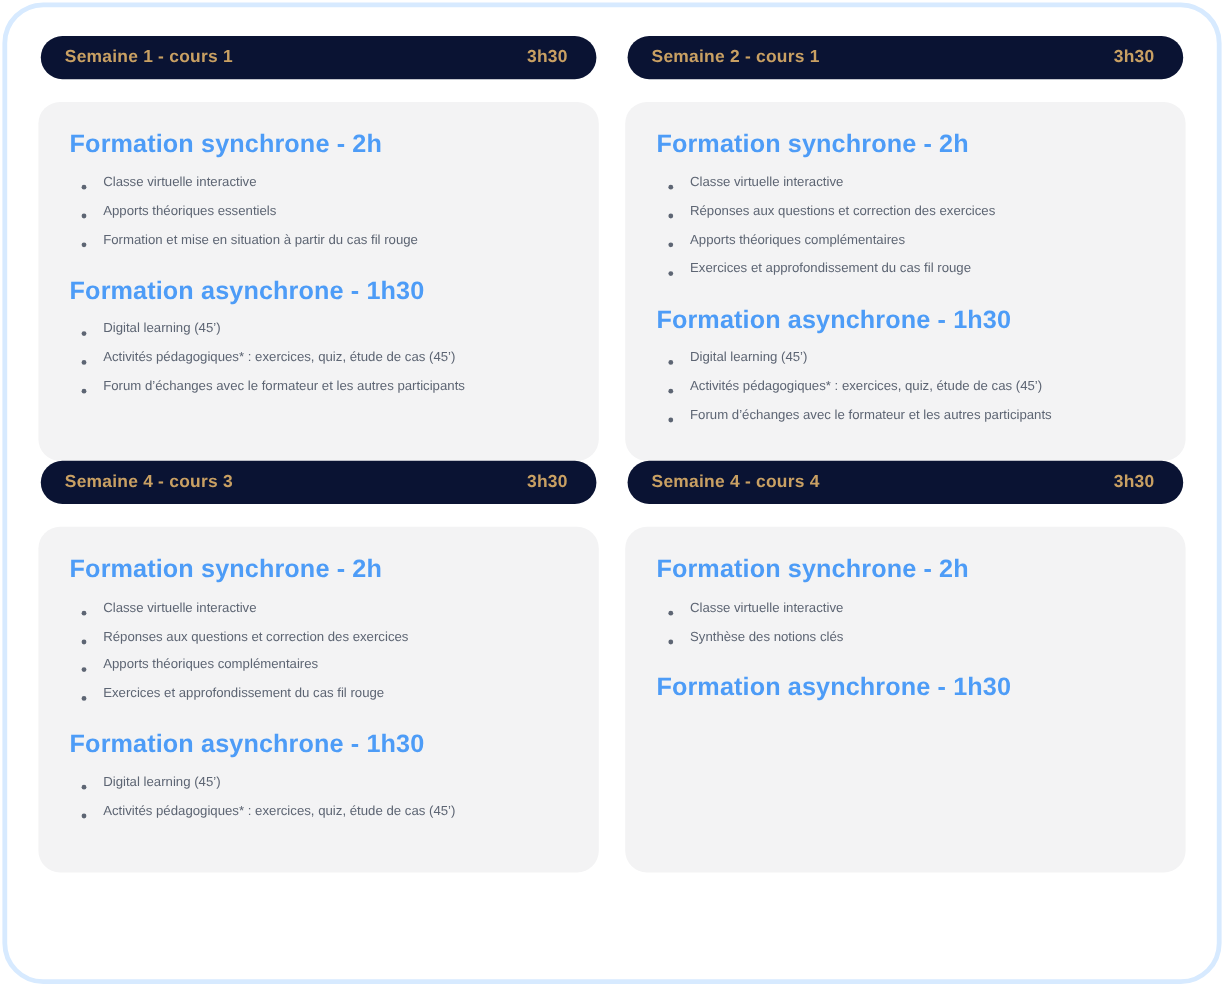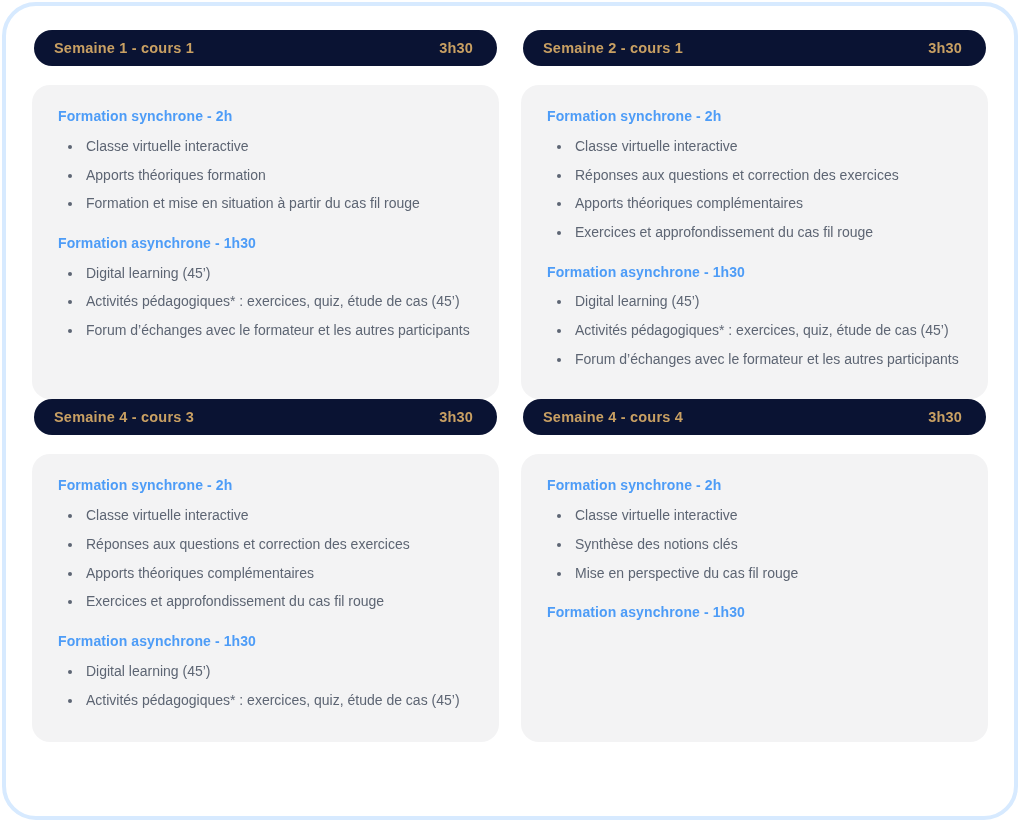--- a/index.html
+++ b/index.html
@@ -76,39 +76,39 @@
     background: #f3f3f4;
     border-radius: 18px;
     margin-top: 19px;
     padding: 22px 26px 26px 26px;
     box-sizing: border-box;
     flex: 1 1 auto;
   }
 
   .section-title {
     color: #4d9cf7;
-    font-size: 14px;
+    font-size: 21px;
     font-weight: 700;
     letter-spacing: 0.1px;
     margin: 0 0 6px 0;
     line-height: 1.35;
   }
   .section-title.second {
     margin-top: 16px;
   }
 
   .bullets {
     list-style: none;
     margin: 0 0 0 0;
     padding: 0;
   }
   .bullets li {
     position: relative;
     color: #5d6573;
-    font-size: 14px;
+    font-size: 11px;
     line-height: 1.62;
     padding: 3px 0 3px 28px;
   }
   .bullets li::before {
     content: "";
     position: absolute;
     left: 10px;
     top: 13px;
     width: 4px;
     height: 4px;
@@ -130,21 +130,21 @@
 
       <div class="card">
         <div class="card-header">
           <span class="card-header-title">Semaine 1 - cours 1</span>
           <span class="card-header-duration">3h30</span>
         </div>
         <div class="card-body">
           <div class="section-title">Formation synchrone - 2h</div>
           <ul class="bullets">
             <li>Classe virtuelle interactive</li>
-            <li>Apports théoriques formation</li>
+            <li>Apports théoriques essentiels</li>
             <li>Formation et mise en situation à partir du cas fil rouge</li>
           </ul>
           <div class="section-title second">Formation asynchrone - 1h30</div>
           <ul class="bullets">
             <li>Digital learning (45’)</li>
             <li>Activités pédagogiques* : exercices, quiz, étude de cas (45’)</li>
             <li>Forum d’échanges avec le formateur et les autres participants</li>
           </ul>
         </div>
       </div>
@@ -200,21 +200,20 @@
       <div class="card">
         <div class="card-header">
           <span class="card-header-title">Semaine 4 - cours 4</span>
           <span class="card-header-duration">3h30</span>
         </div>
         <div class="card-body">
           <div class="section-title">Formation synchrone - 2h</div>
           <ul class="bullets">
             <li>Classe virtuelle interactive</li>
             <li>Synthèse des notions clés</li>
-            <li>Mise en perspective du cas fil rouge</li>
           </ul>
           <div class="section-title second">Formation asynchrone - 1h30</div>
         </div>
       </div>
 
     </div>
 
   </div>
 </div>
 

